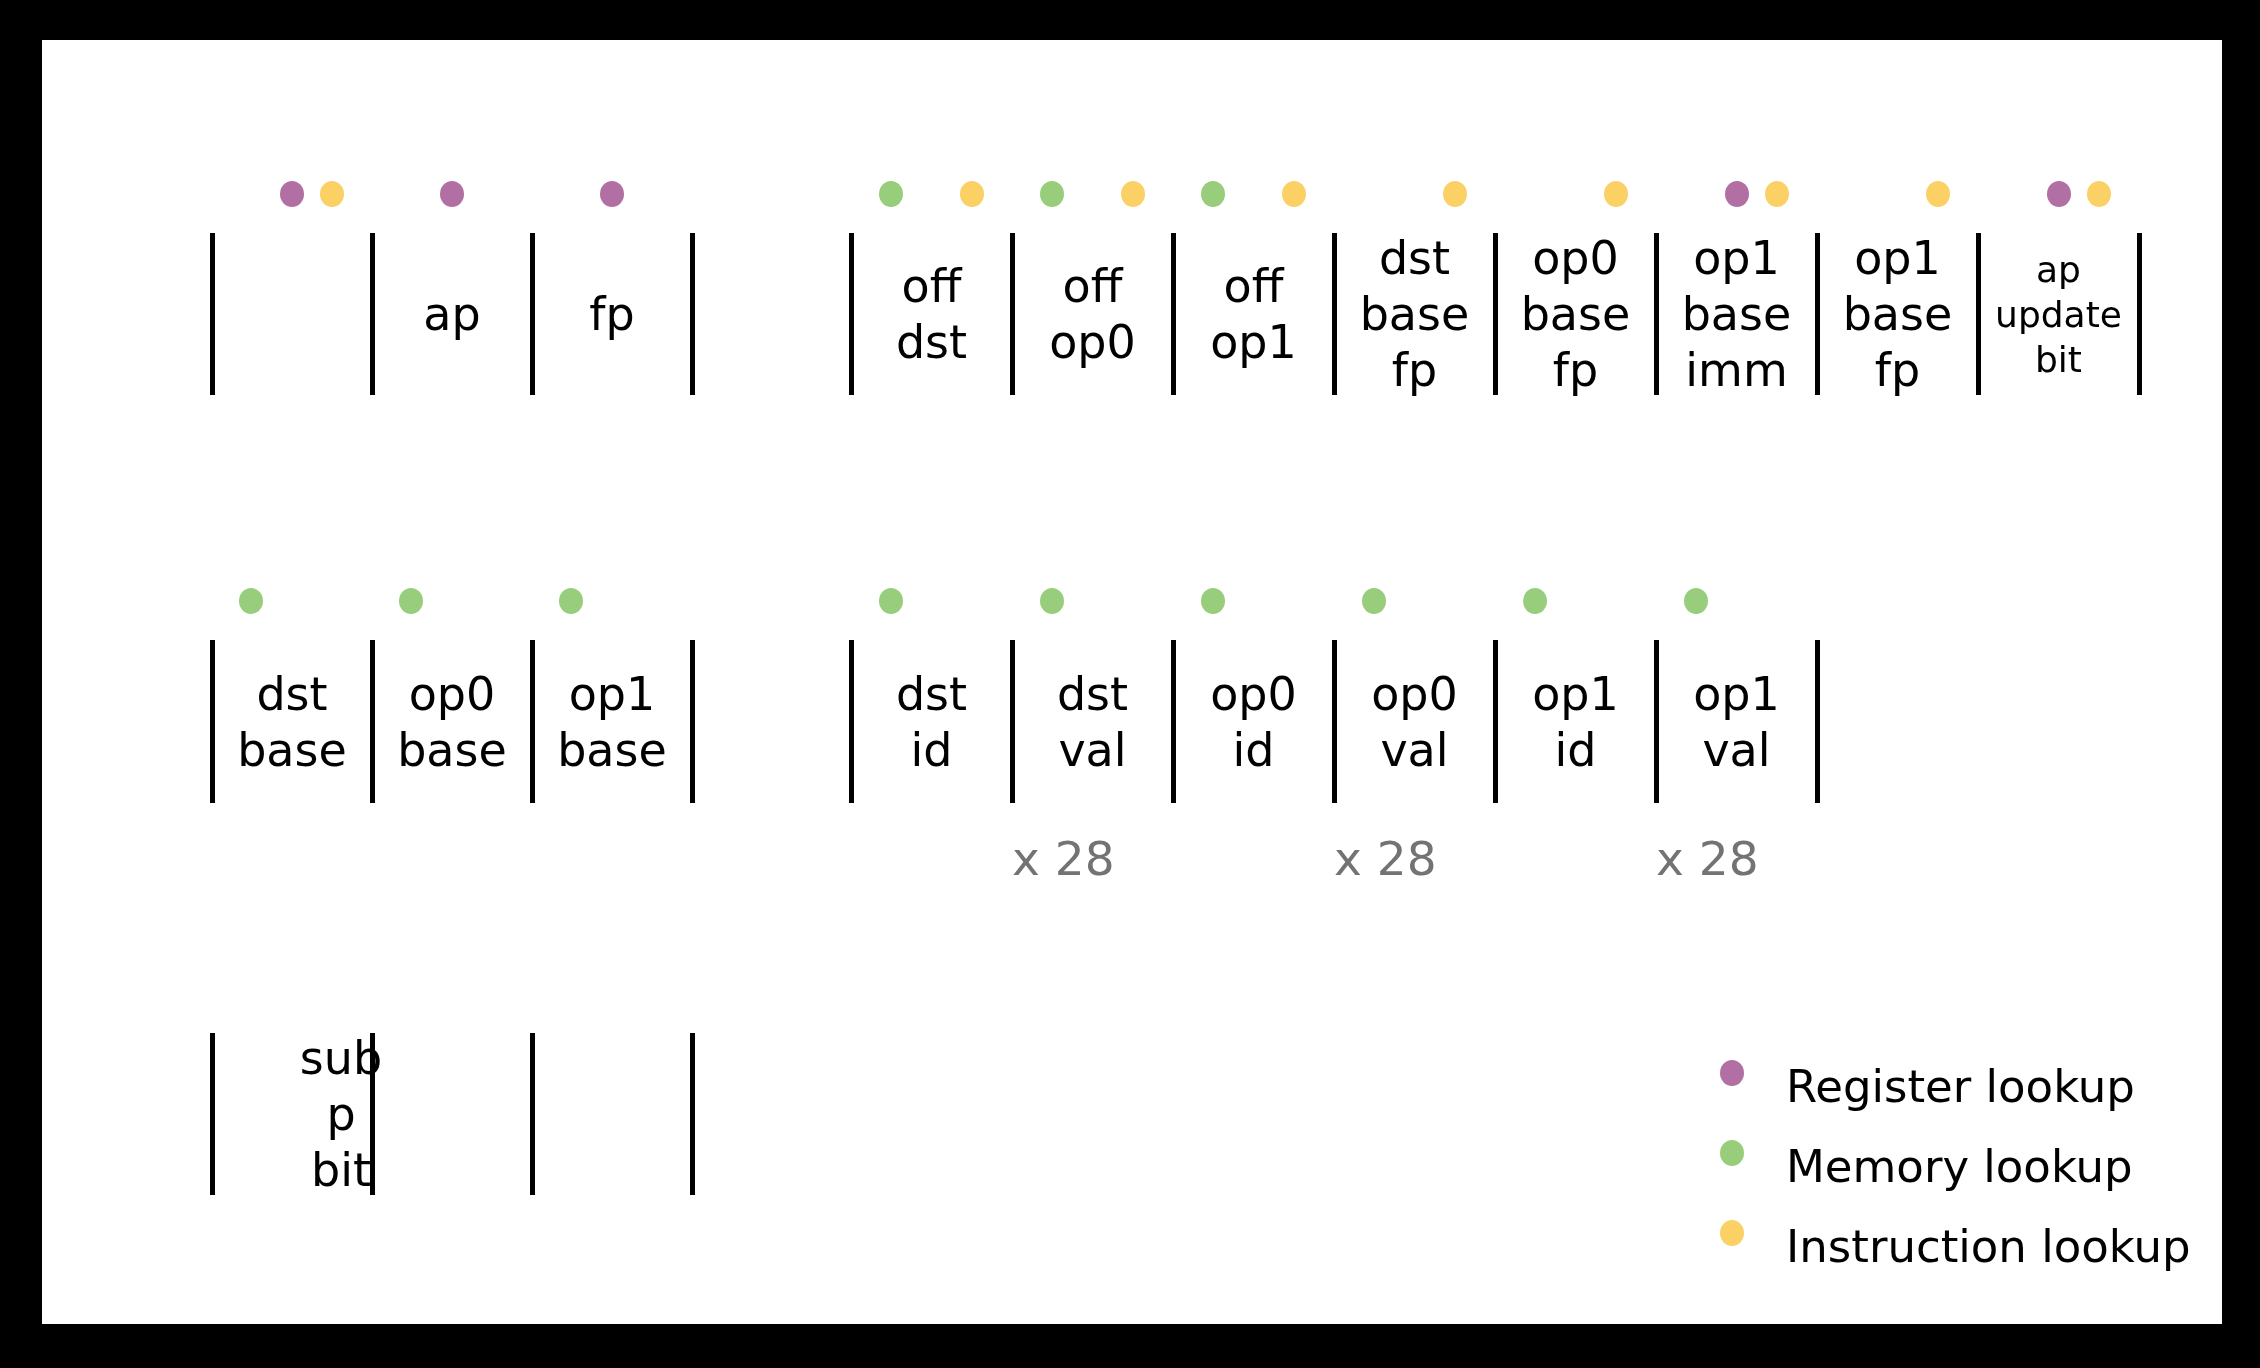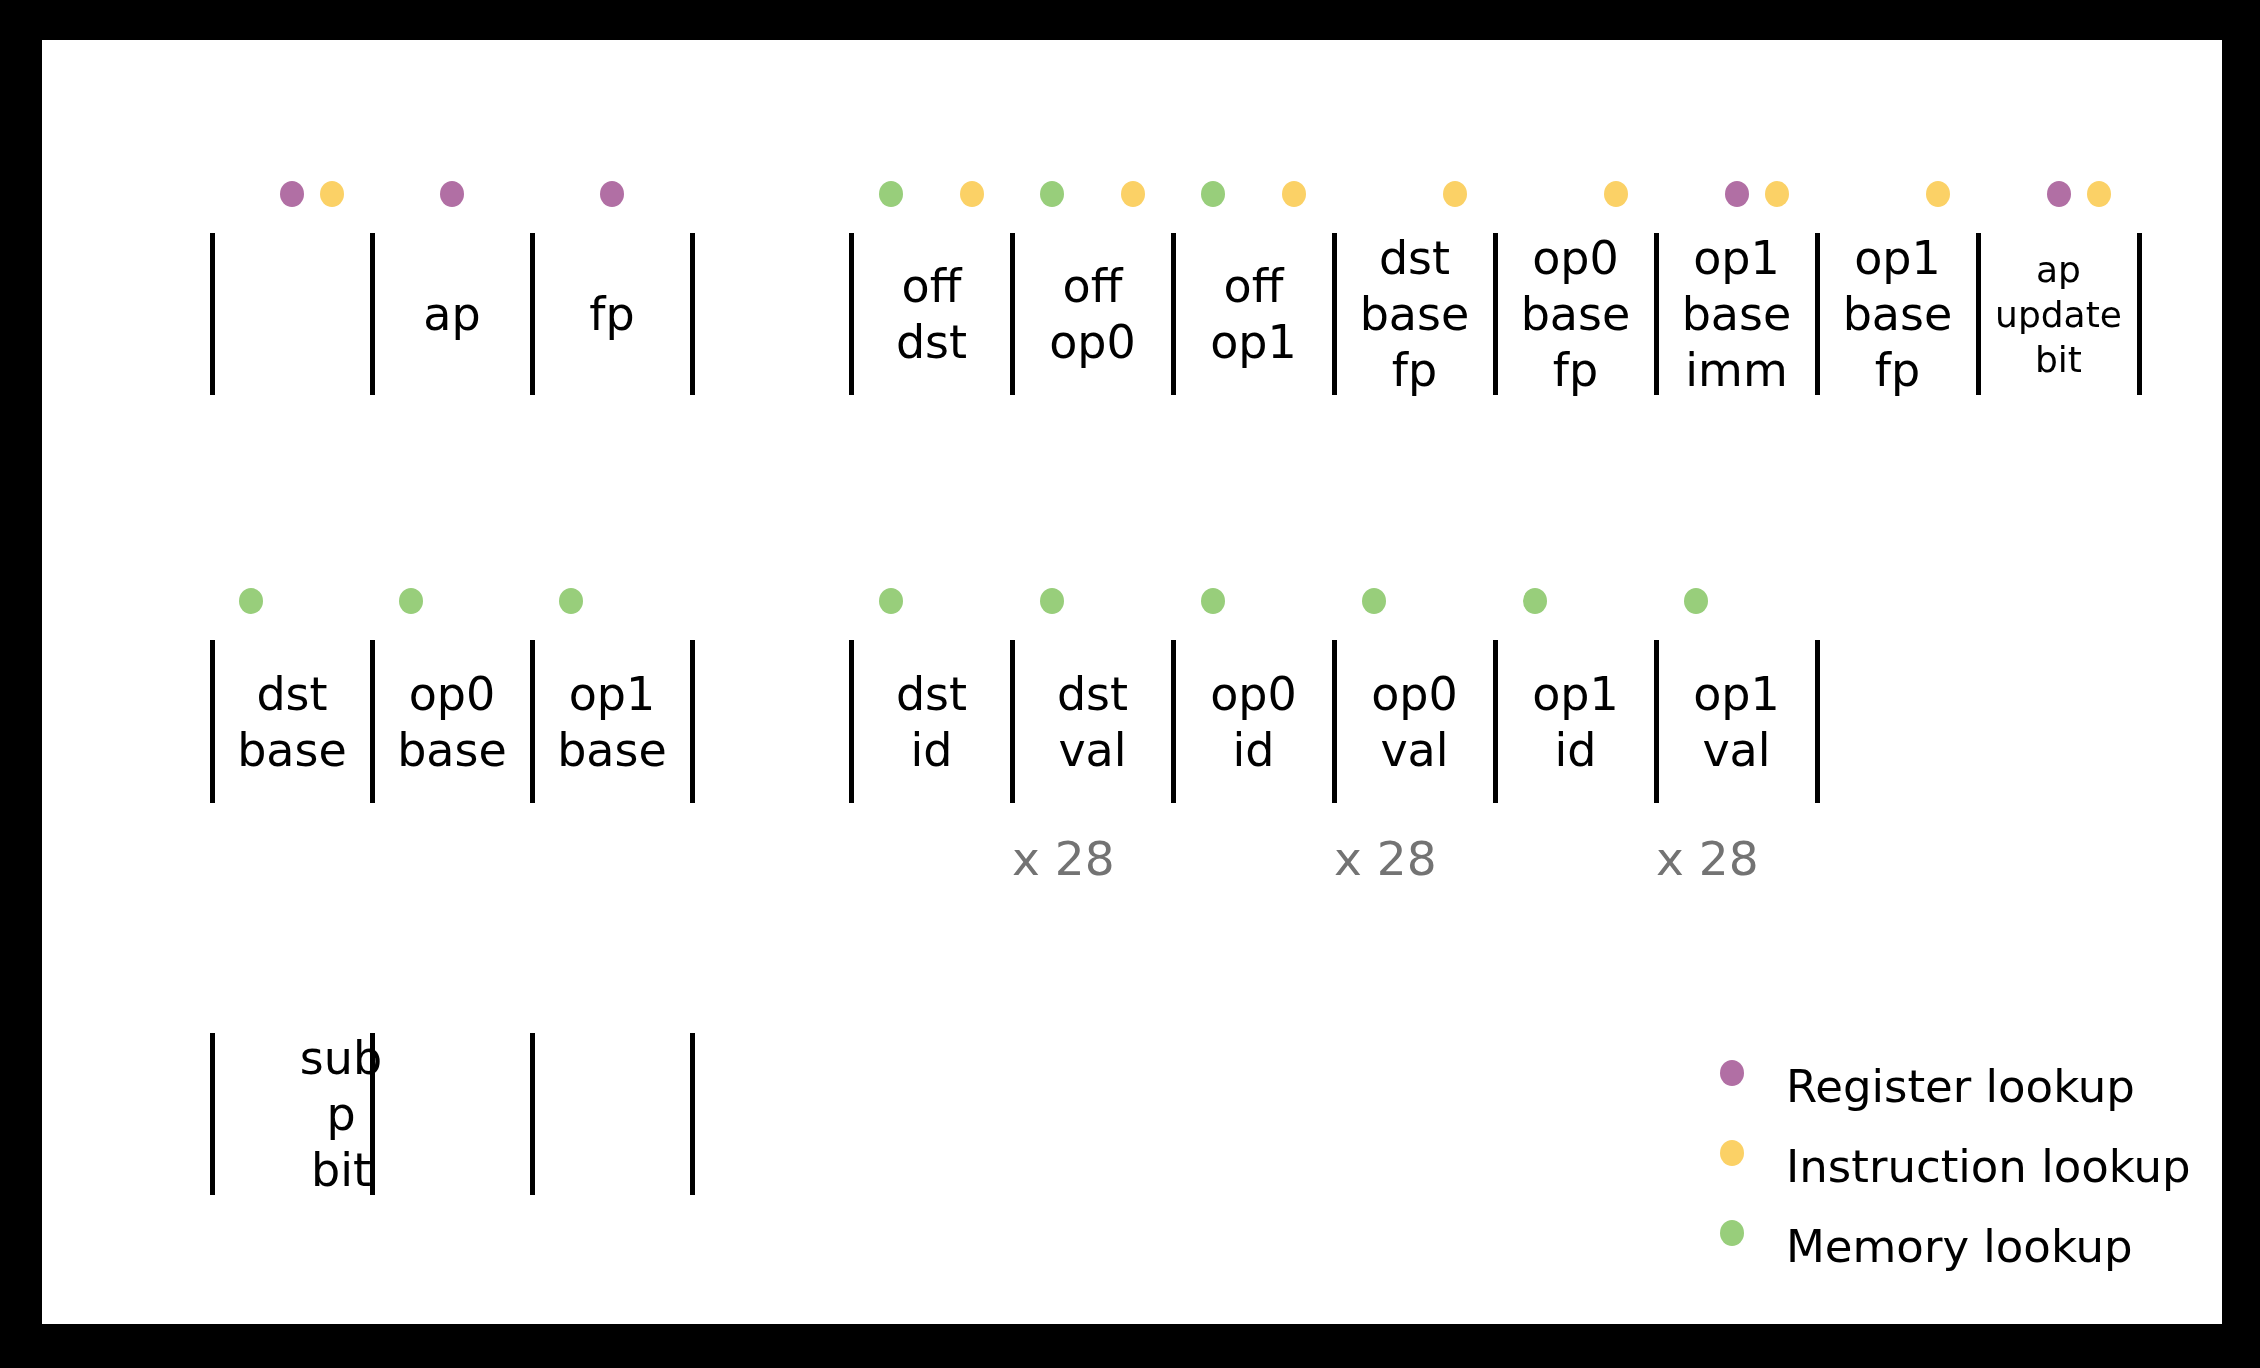--- a/index.html
+++ b/index.html
@@ -228,22 +228,22 @@
         <div class="cell" style="left: 164px; width: 152px;"></div>
       </div>
     </div>
 
   <div id="legend">
     <div class="legend-item">
       <span class="dot legend-dot" style="background: rgb(177, 111, 164);"></span>
       <span class="legend-label">Register lookup</span>
     </div>
     <div class="legend-item">
+      <span class="dot legend-dot" style="background: rgb(152, 206, 123);"></span>
+      <span class="legend-label">Memory lookup</span>
+    </div>
+    <div class="legend-item">
       <span class="dot legend-dot" style="background: rgb(251, 209, 102);"></span>
       <span class="legend-label">Instruction lookup</span>
     </div>
-    <div class="legend-item">
-      <span class="dot legend-dot" style="background: rgb(152, 206, 123);"></span>
-      <span class="legend-label">Memory lookup</span>
-    </div>
   </div>
 
 </div>
 
 </body></html>

